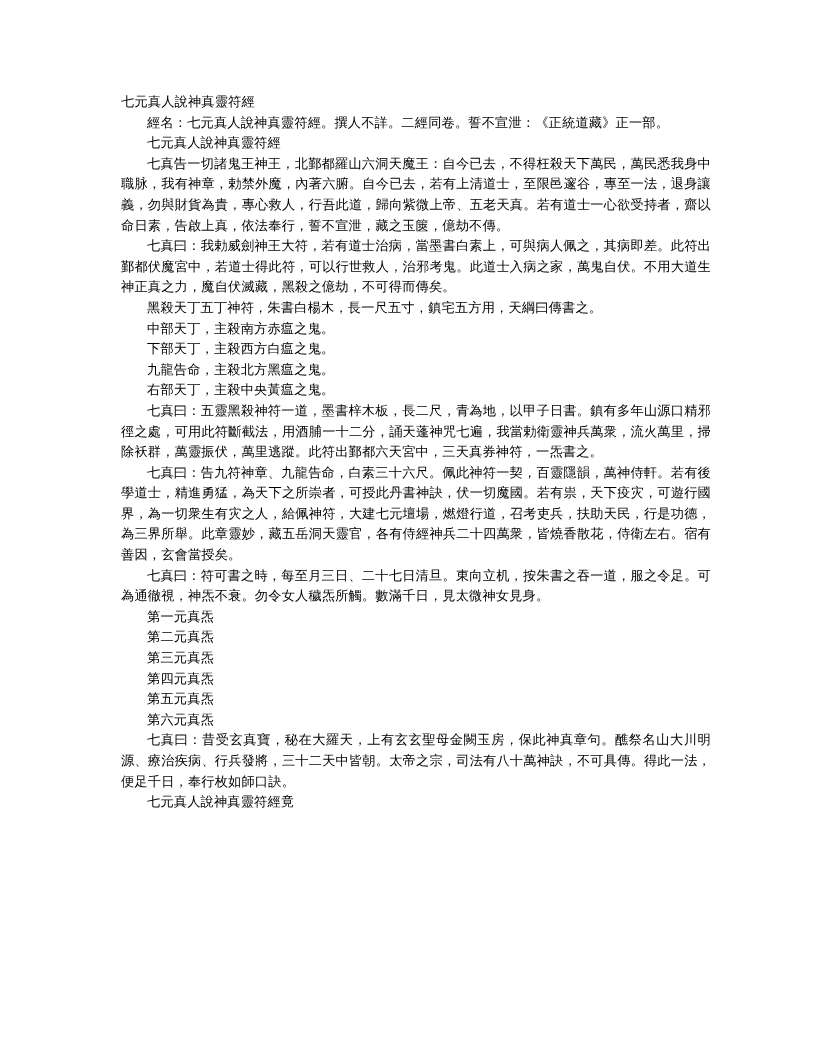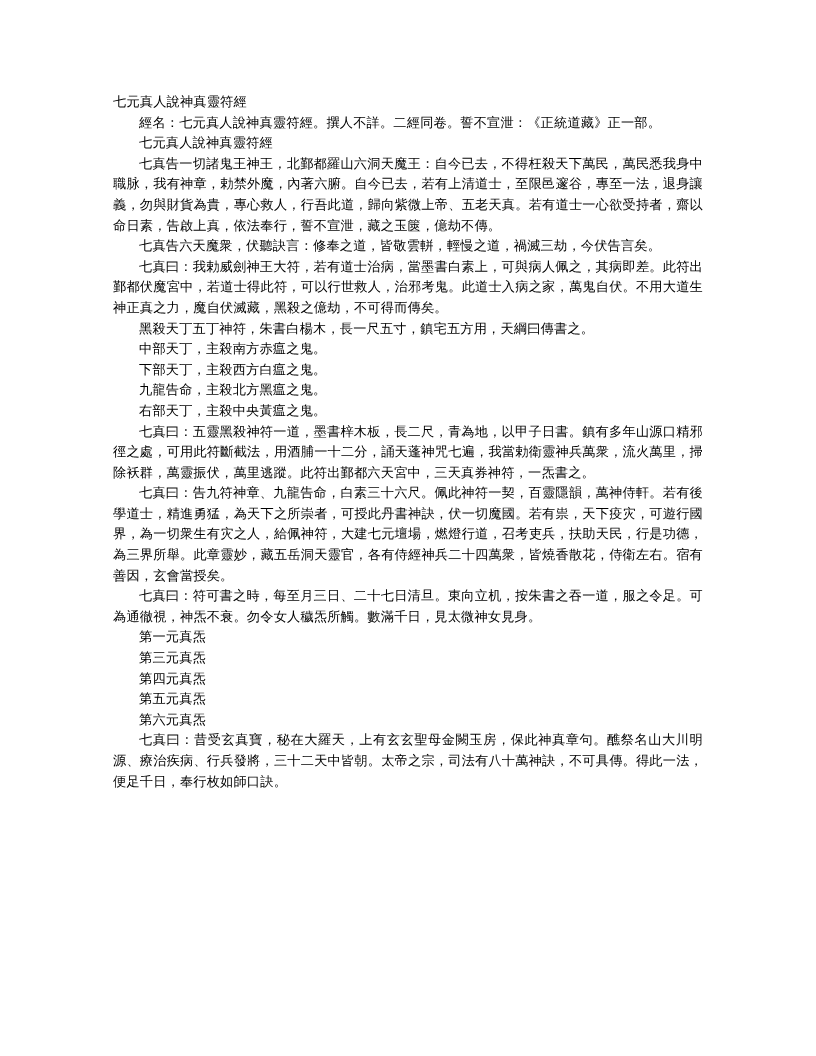--- a/index.html
+++ b/index.html
@@ -15,21 +15,21 @@
   }
   .page {
     position: relative;
     width: 816px;
     height: 1056px;
     background: #ffffff;
     box-sizing: border-box;
   }
   .content {
     position: absolute;
-    left: 113px;
+    left: 121px;
     top: 92px;
     width: 590px;
   }
   .line {
     font-size: 13.2px;
     line-height: 20.6px;
     letter-spacing: 0.2px;
     text-align: justify;
     text-justify: inter-ideograph;
     margin: 0;
@@ -45,30 +45,31 @@
 </style>
 </head>
 <body>
 
 <div class="page">
   <div class="content">
     <p class="line flush">七元真人說神真靈符經</p>
     <p class="line indent">經名：七元真人說神真靈符經。撰人不詳。二經同卷。誓不宣泄：《正統道藏》正一部。</p>
     <p class="line indent">七元真人說神真靈符經</p>
     <p class="line indent">七真告一切諸鬼王神王，北鄞都羅山六洞天魔王：自今已去，不得枉殺天下萬民，萬民悉我身中職脉，我有神章，勅禁外魔，內著六腑。自今已去，若有上清道士，至限邑邃谷，專至一法，退身讓義，勿與財貨為貴，專心救人，行吾此道，歸向紫微上帝、五老天真。若有道士一心欲受持者，齋以命日素，告啟上真，依法奉行，誓不宣泄，藏之玉篋，億劫不傳。</p>
-    <p class="line indent">七真告六天魔衆，伏聽訣言：修奉之道，皆敬雲軿，輕慢之道，禍滅三劫，今伏告言矣。</p>
     <p class="line indent">七真曰：我勅威劍神王大符，若有道士治病，當墨書白素上，可與病人佩之，其病即差。此符出鄞都伏魔宮中，若道士得此符，可以行世救人，治邪考鬼。此道士入病之家，萬鬼自伏。不用大道生神正真之力，魔自伏滅藏，黑殺之億劫，不可得而傳矣。</p>
     <p class="line indent">黑殺天丁五丁神符，朱書白楊木，長一尺五寸，鎮宅五方用，天綱曰傳書之。</p>
     <p class="line indent">中部天丁，主殺南方赤瘟之鬼。</p>
     <p class="line indent">下部天丁，主殺西方白瘟之鬼。</p>
     <p class="line indent">九龍告命，主殺北方黑瘟之鬼。</p>
     <p class="line indent">右部天丁，主殺中央黃瘟之鬼。</p>
     <p class="line indent">七真曰：五靈黑殺神符一道，墨書梓木板，長二尺，青為地，以甲子日書。鎮有多年山源口精邪徑之處，可用此符斷截法，用酒脯一十二分，誦天蓬神咒七遍，我當勅衛靈神兵萬衆，流火萬里，掃除袄群，萬靈振伏，萬里逃蹤。此符出鄞都六天宮中，三天真券神符，一炁書之。</p>
     <p class="line indent">七真曰：告九符神章、九龍告命，白素三十六尺。佩此神符一契，百靈隱韻，萬神侍軒。若有後學道士，精進勇猛，為天下之所崇者，可授此丹書神訣，伏一切魔國。若有祟，天下疫灾，可遊行國界，為一切衆生有灾之人，給佩神符，大建七元壇場，燃燈行道，召考吏兵，扶助天民，行是功德，為三界所舉。此章靈妙，藏五岳洞天靈官，各有侍經神兵二十四萬衆，皆燒香散花，侍衛左右。宿有善因，玄會當授矣。</p>
     <p class="line indent">七真曰：符可書之時，每至月三日、二十七日清旦。東向立机，按朱書之吞一道，服之令足。可為通徹視，神炁不衰。勿令女人穢炁所觸。數滿千日，見太微神女見身。</p>
     <p class="line indent">第一元真炁</p>
+    <p class="line indent">第二元真炁</p>
     <p class="line indent">第三元真炁</p>
     <p class="line indent">第四元真炁</p>
     <p class="line indent">第五元真炁</p>
     <p class="line indent">第六元真炁</p>
     <p class="line indent">七真曰：昔受玄真寶，秘在大羅天，上有玄玄聖母金闕玉房，保此神真章句。醮祭名山大川明源、療治疾病、行兵發將，三十二天中皆朝。太帝之宗，司法有八十萬神訣，不可具傳。得此一法，便足千日，奉行枚如師口訣。</p>
+    <p class="line indent">七元真人說神真靈符經竟</p>
   </div>
 </div>
 
 </body></html>

